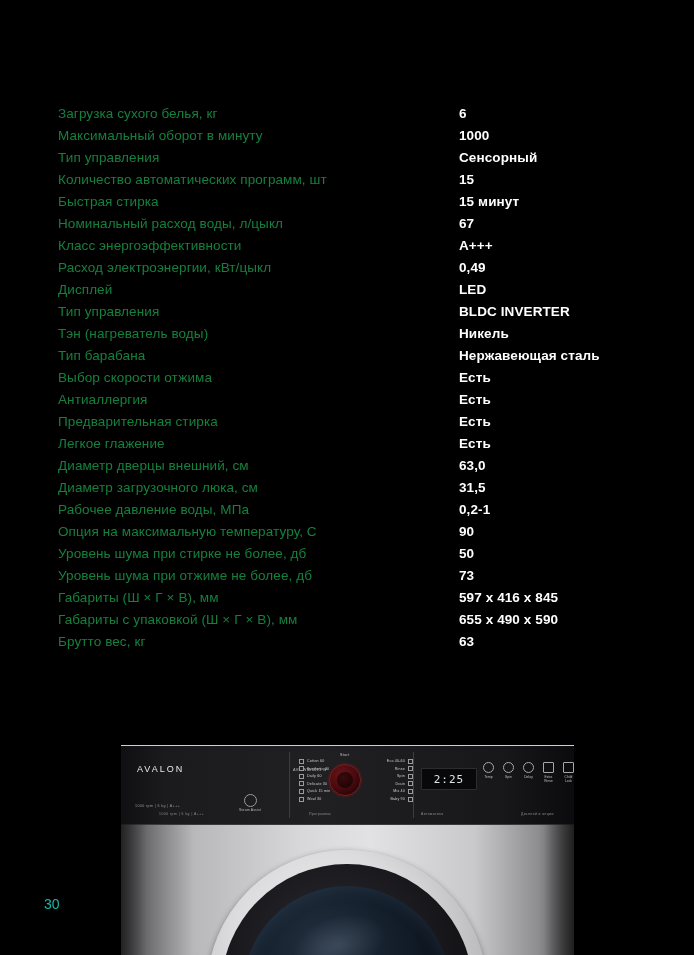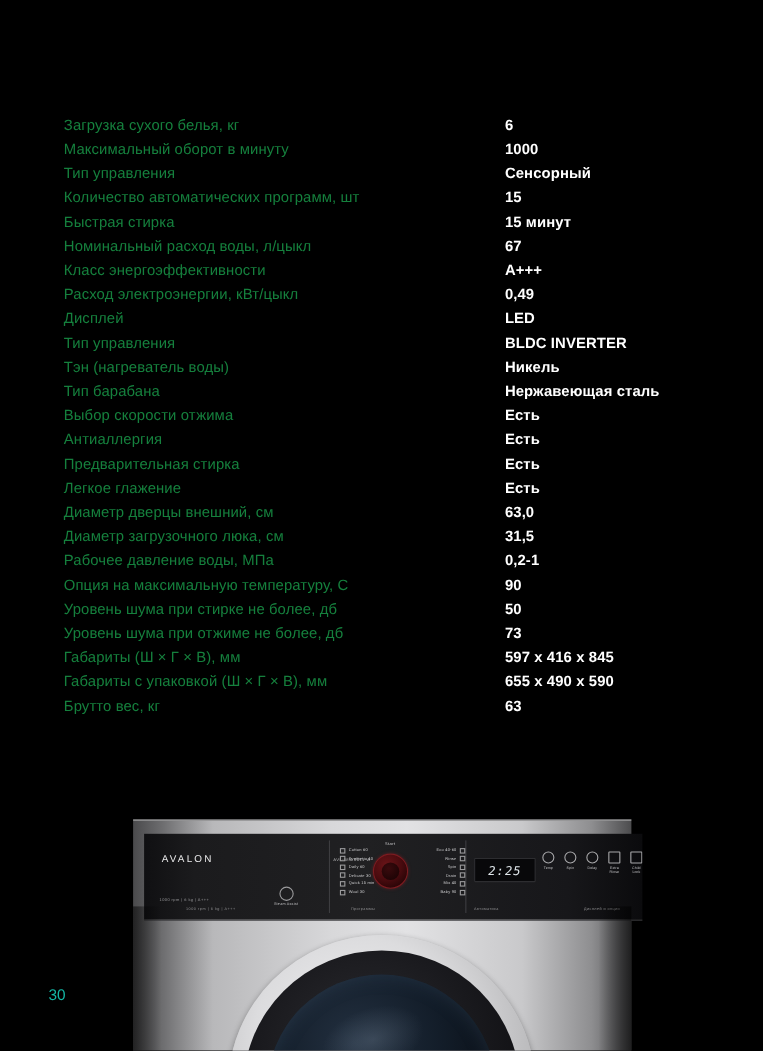--- a/index.html
+++ b/index.html
@@ -66,27 +66,26 @@
     left: 0;
     top: 0;
     width: 453px;
     height: 230px;
     background: linear-gradient(to right, #4a4a4c 0%, #6e6e70 6%, #b8b8ba 16%, #d8d8da 40%, #e2e2e4 55%, #c9c9cb 78%, #8e8e90 92%, #4c4c4e 100%);
     border-top: 1px solid #cfcfd1;
   }
   .control-panel {
     position: absolute;
     left: 0;
-    top: 12px;
+    top: 0;
     width: 453px;
     height: 78px;
     background: linear-gradient(to right, #101012 0%, #1b1b1d 10%, #202022 45%, #17171a 85%, #0b0b0d 100%);
     border-bottom: 1px solid #3a3a3c;
     overflow: hidden;
-    margin-left: 10px;
   }
   .brand {
     position: absolute;
     left: 16px;
     top: 18px;
     font-size: 9px;
     letter-spacing: 2px;
     color: #e9e9ea;
     font-family: "Liberation Sans", sans-serif;
   }
@@ -215,21 +214,20 @@
     border-radius: 1px;
     display: flex;
     align-items: center;
     justify-content: center;
   }
   .display-text {
     font-family: "DejaVu Sans Mono", monospace;
     font-size: 11px;
     color: #dfe6ea;
     letter-spacing: 1px;
-    font-style: italic;
   }
   .buttons-row {
     position: absolute;
     left: 360px;
     top: 16px;
     display: flex;
     gap: 5px;
   }
   .btn-cell {
     width: 15px;

